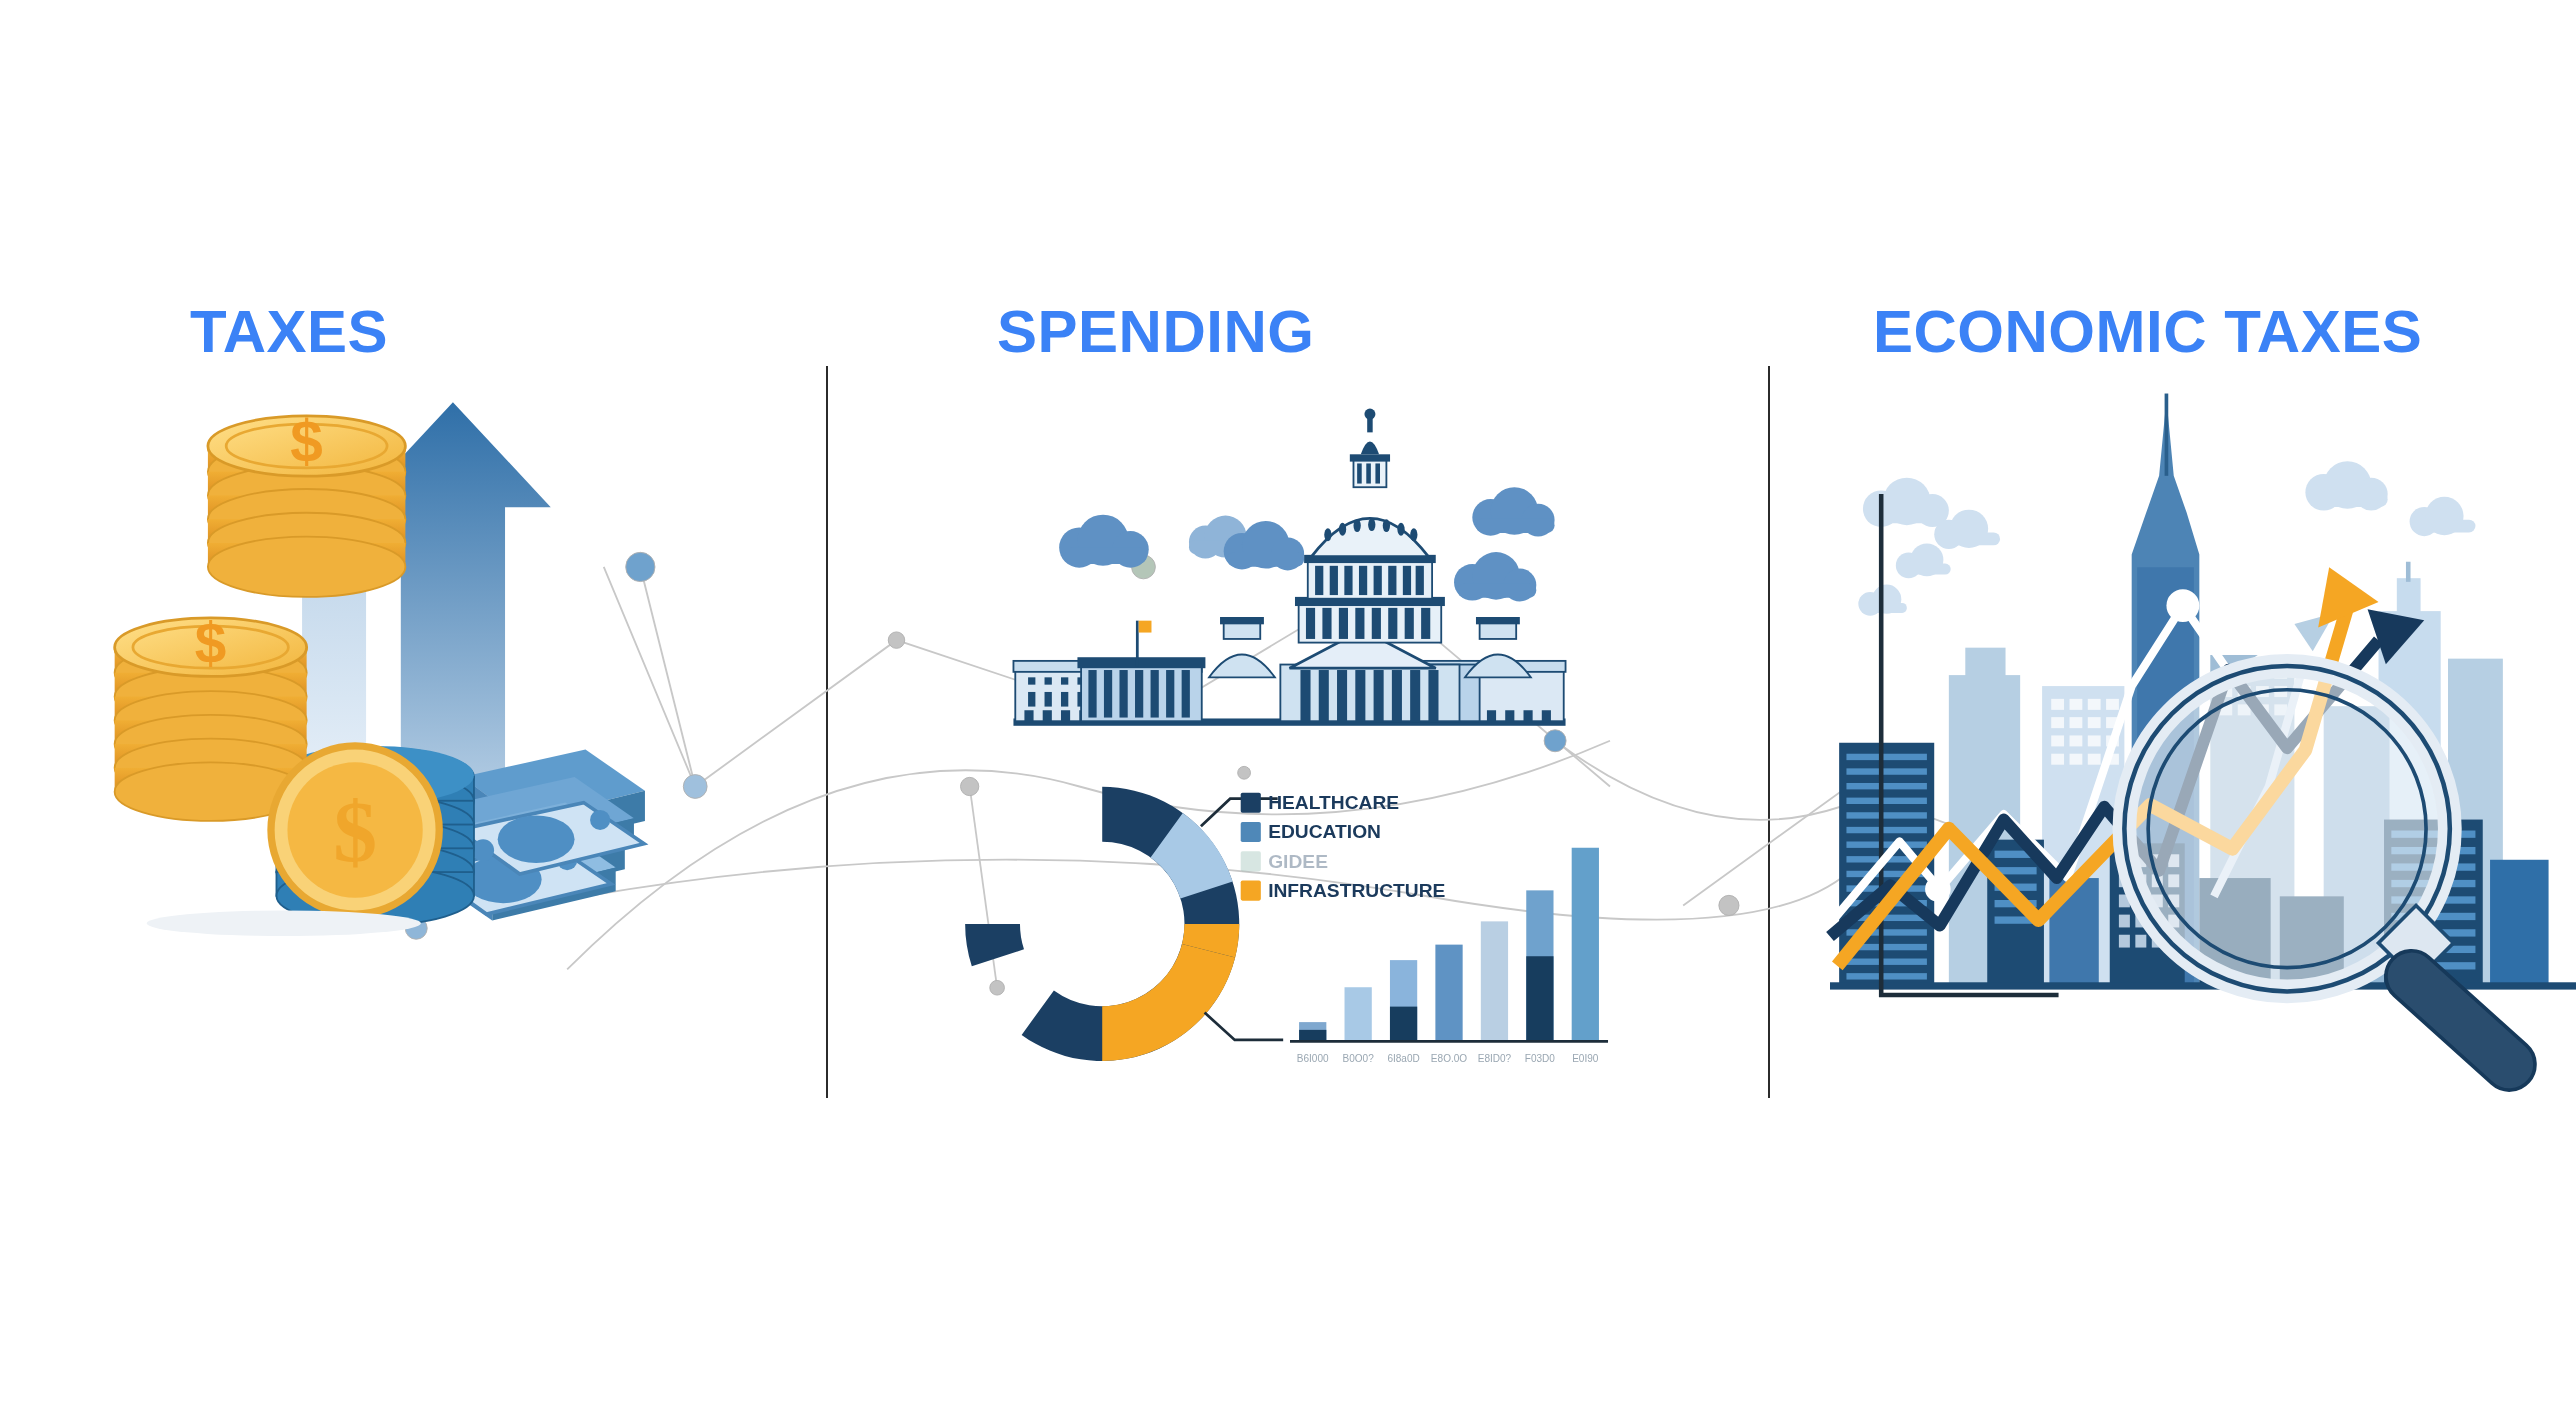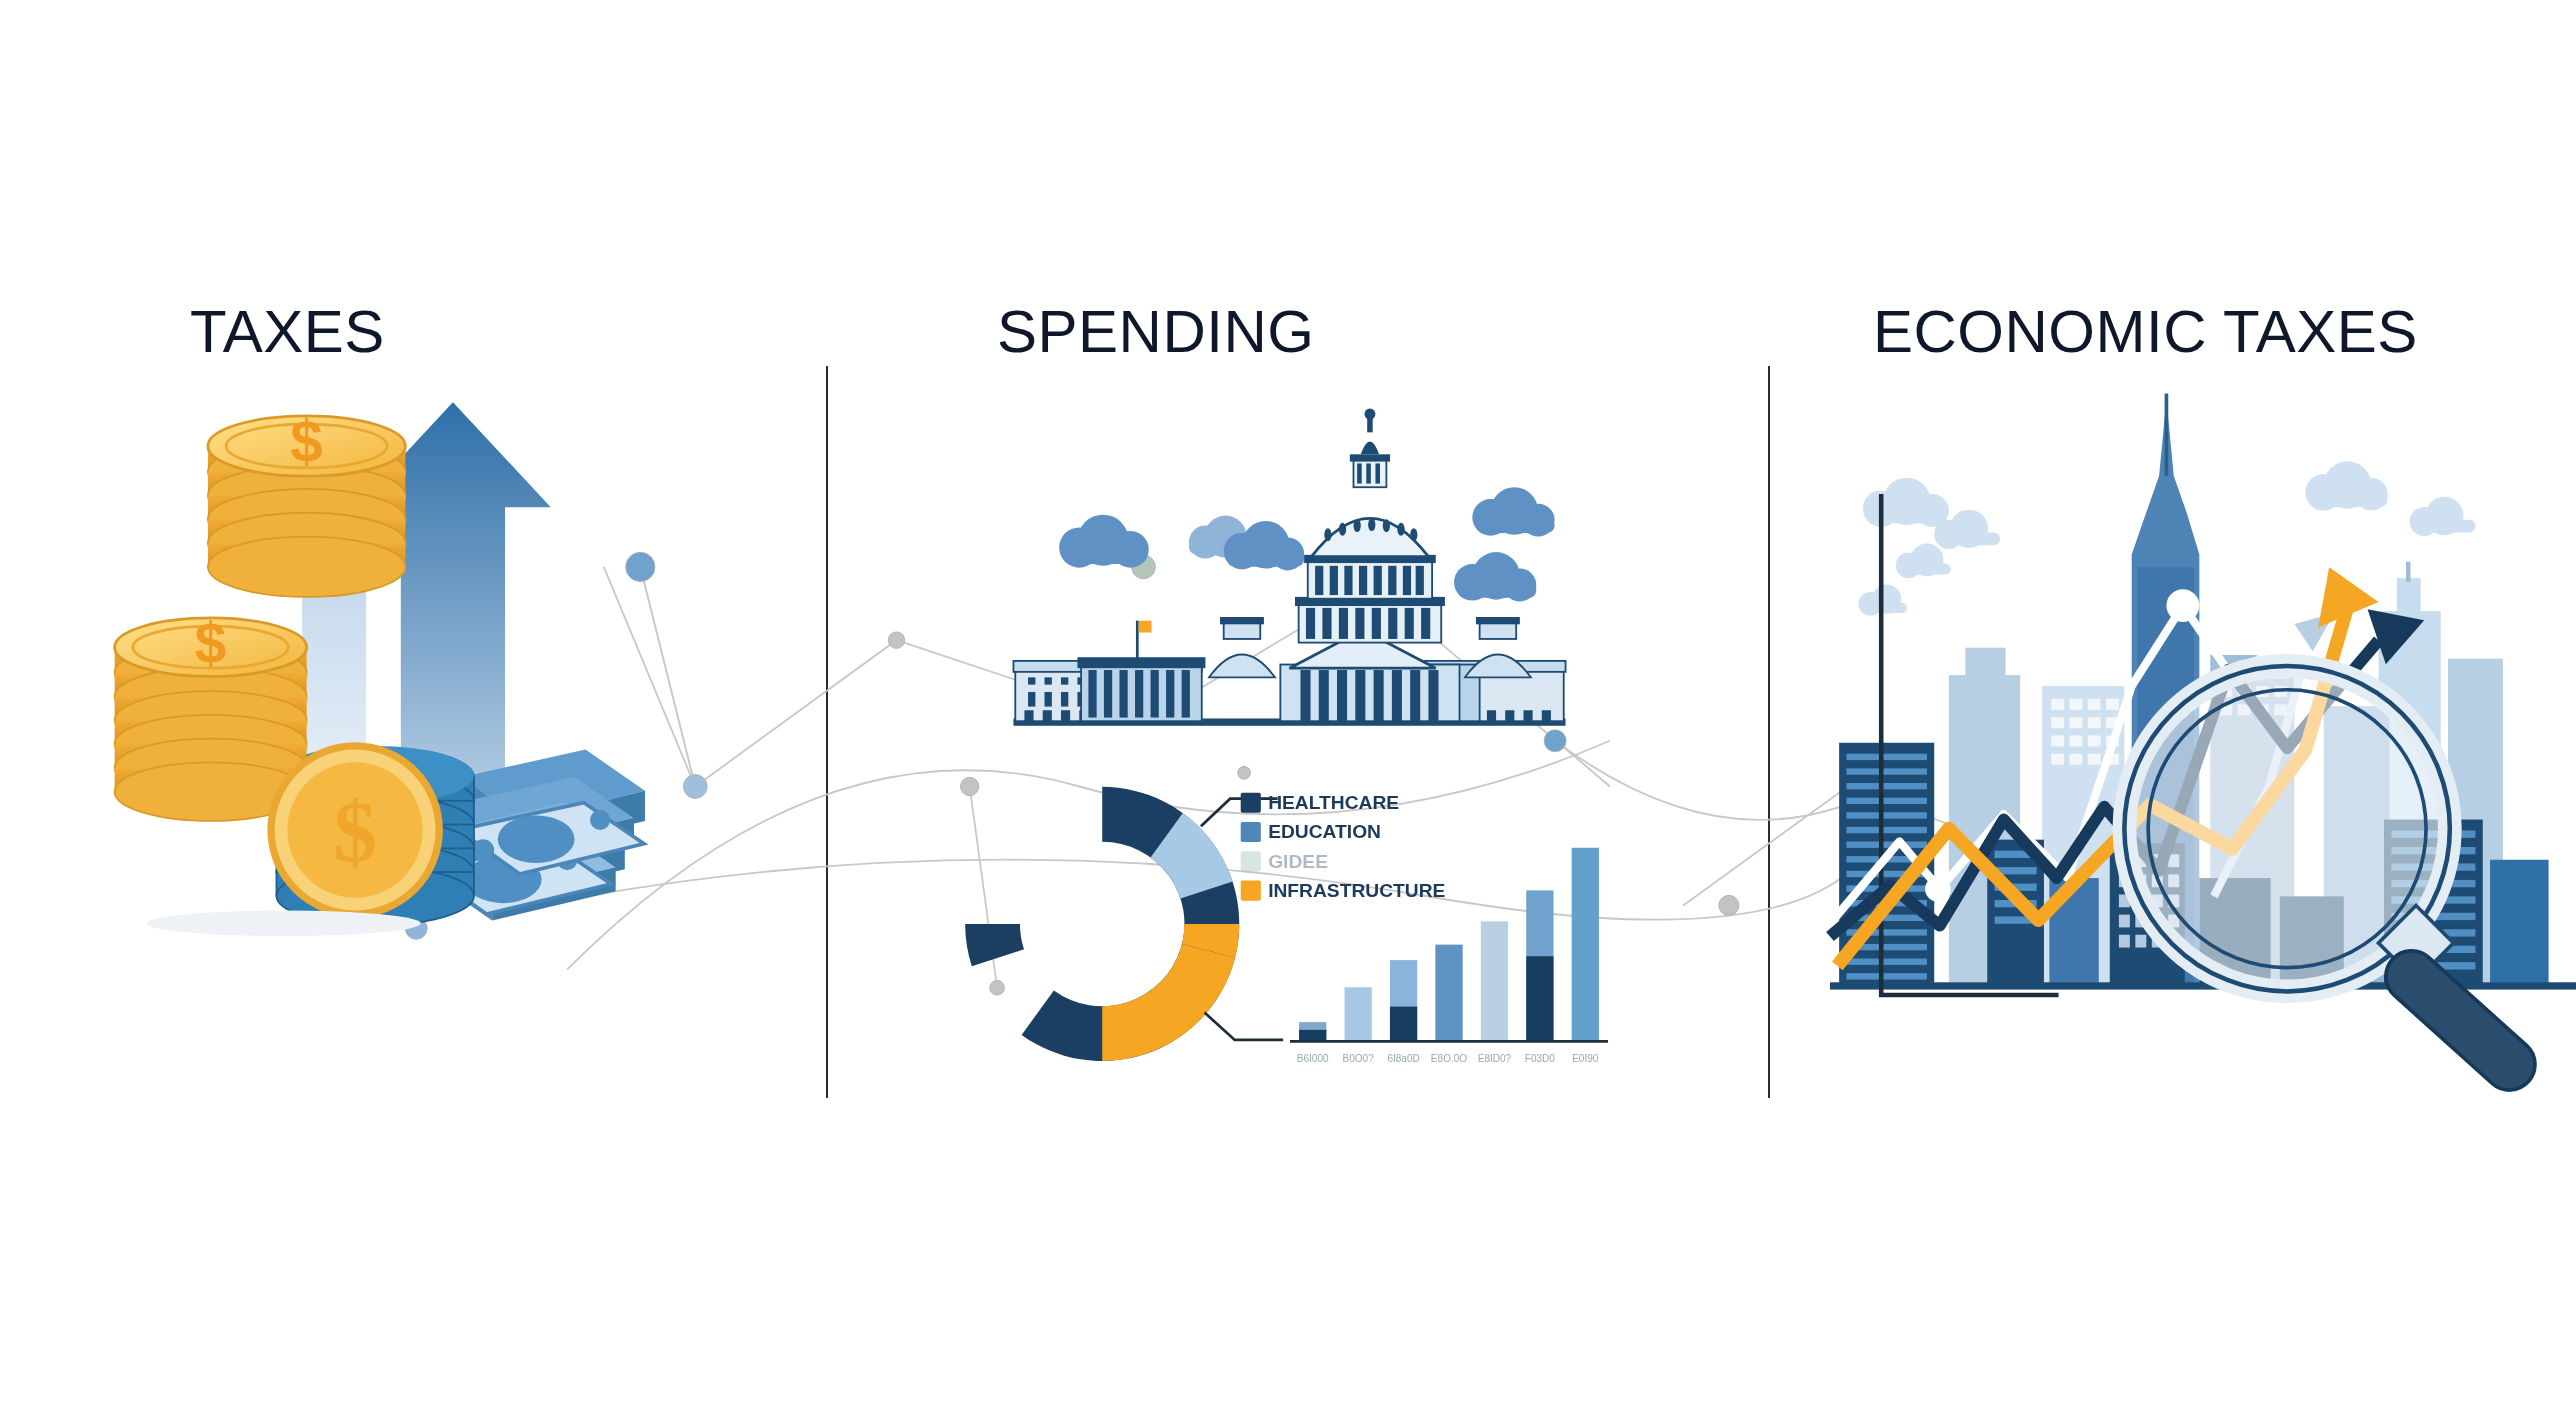--- a/index.html
+++ b/index.html
@@ -1,19 +1,19 @@
 <!DOCTYPE html>
 <html style="font-size:14.6px"><head>
 <meta charset="utf-8">
 <style>
   html,body{margin:0;padding:0;background:#fff;}
   body{width:2576px;height:1405px;position:relative;overflow:hidden;
        font-family:"Liberation Sans",sans-serif;}
   .stage{position:absolute;inset:0;}
-  .heading{position:absolute;font-weight:normal;color:#0f172a;
+  .heading{position:absolute;font-weight:bold;color:#3b82f6;
            letter-spacing:0.5px;white-space:nowrap;line-height:1;}
   #h-taxes{left:190px;top:302px;font-size:60px;}
   #h-spending{left:997px;top:302px;font-size:60px;}
   #h-impact{left:1873px;top:302px;font-size:60px;}
   .divider{position:absolute;width:1.8px;background:#2b2b2b;}
   #div-left{left:826px;top:366px;height:732px;}
   #div-right{left:1768px;top:366px;height:732px;}
   svg{position:absolute;overflow:visible;}
   .lg-text{font-family:"Liberation Sans",sans-serif;font-weight:bold;}
 </style>

